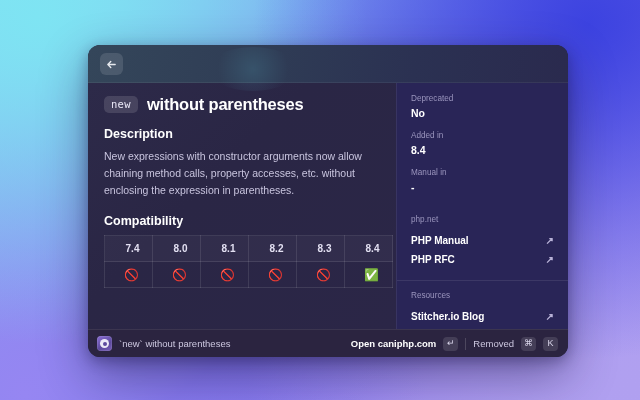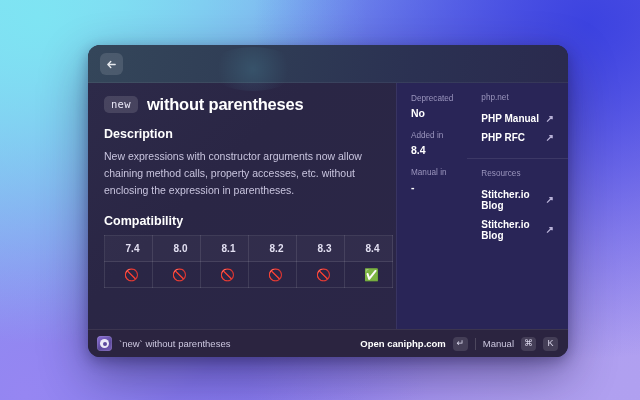--- a/index.html
+++ b/index.html
@@ -163,20 +163,21 @@
   .status-glyph { display: inline-block; line-height: 1; }
 
   
   #sidebar {
     flex: 0 0 172px;
     background: #292557;
     border-left: 1px solid rgba(255,255,255,0.07);
     padding: 0;
     font-size: 9.5px;
     display: flex;
+    flex-direction: column;
   }
   .meta-block { padding: 11px 14px 12px 14px; }
   .meta-label {
     color: #9a95bd;
     font-size: 8.2px;
     margin-bottom: 4px;
   }
   .meta-value {
     color: #ffffff;
     font-size: 10.5px;
@@ -383,17 +384,17 @@
   </div>
 
   <div id="palette-footer">
     <div class="app-icon">
       <div class="elephant"></div>
     </div>
     <div class="footer-title">`new` without parentheses</div>
     <div class="footer-action">Open caniphp.com</div>
     <div class="kbd">↵</div>
     <div class="footer-sep"></div>
-    <div class="footer-action secondary">Manual</div>
+    <div class="footer-action secondary">Removed</div>
     <div class="kbd">⌘</div>
     <div class="kbd">K</div>
   </div>
 </div>
 
 </body></html>

